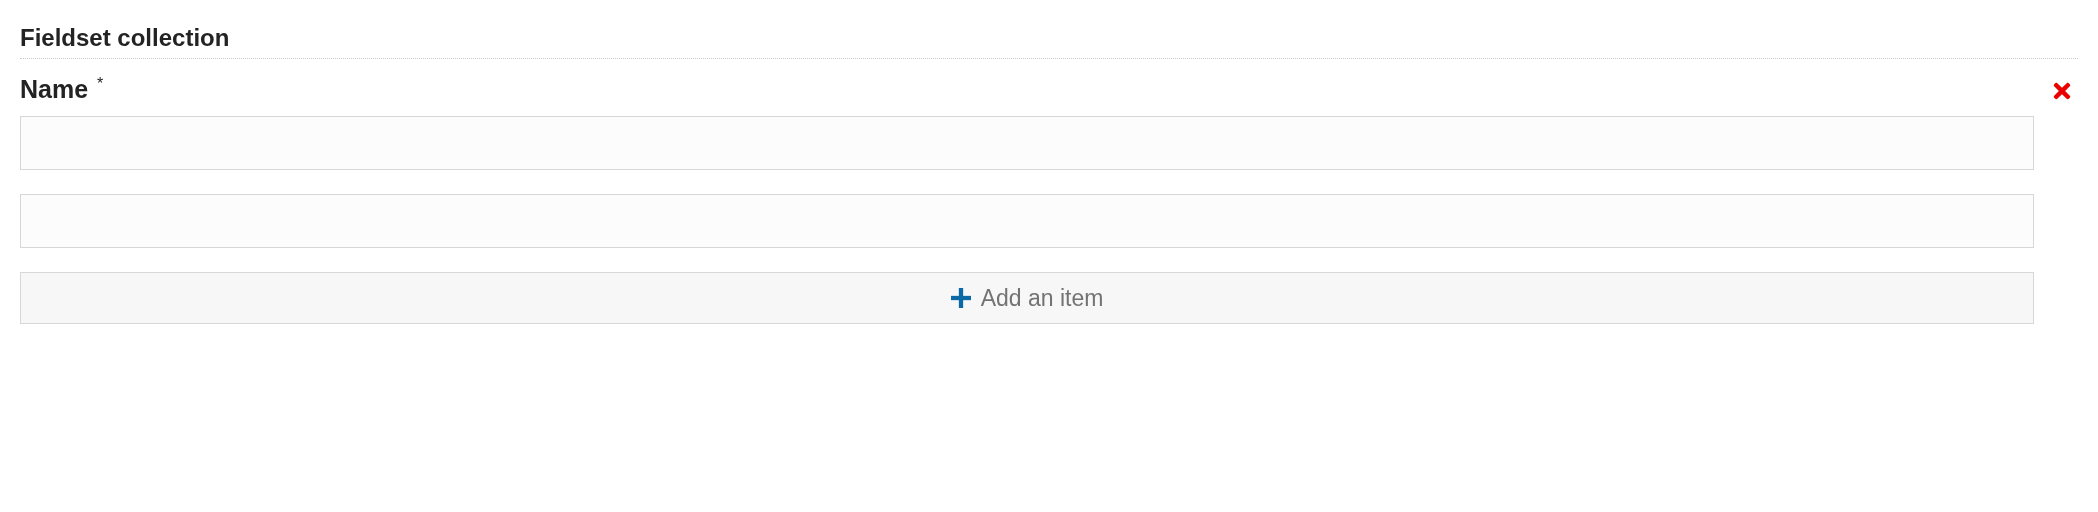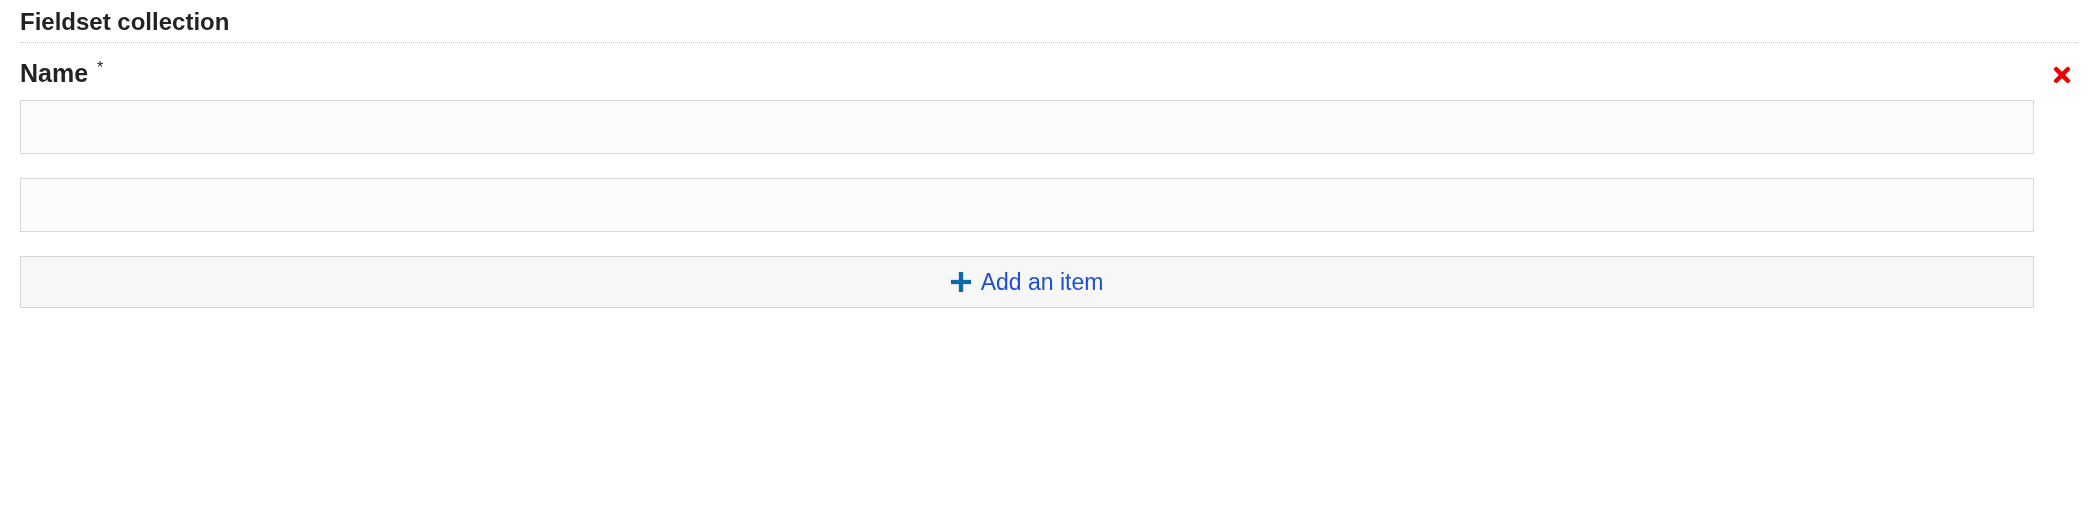--- a/index.html
+++ b/index.html
@@ -5,21 +5,21 @@
   * { box-sizing: border-box; }
   html, body {
     margin: 0;
     padding: 0;
     font-family: "Helvetica Neue", Helvetica, Arial, sans-serif;
     color: #232323;
     background: #fff;
     font-size: 19px;
   }
   .wrap {
-    padding: 8px 20px 8px 20px;
+    padding: 24px 20px 8px 20px;
   }
   legend.legend {
     font-weight: 700;
     font-size: 24px;
     margin: 0 0 6px 0;
     padding: 0;
     display: block;
     width: 100%;
   }
   .rule {
@@ -69,21 +69,21 @@
     margin-top: 2px;
     cursor: pointer;
     color: #eb0000;
   }
   .remove-btn svg { display:block; width:24px; height:24px; }
   .add-btn {
     width: 100%;
     height: 52px;
     border: 1px solid #d7d7d7;
     background: #f7f7f7;
-    color: #1d4ed8;
+    color: #737373;
     font-size: 23px;
     display: flex;
     align-items: center;
     justify-content: center;
     gap: 10px;
     cursor: pointer;
   }
   .add-btn .plus {
     display:inline-flex;
     width:20px; height:20px;

